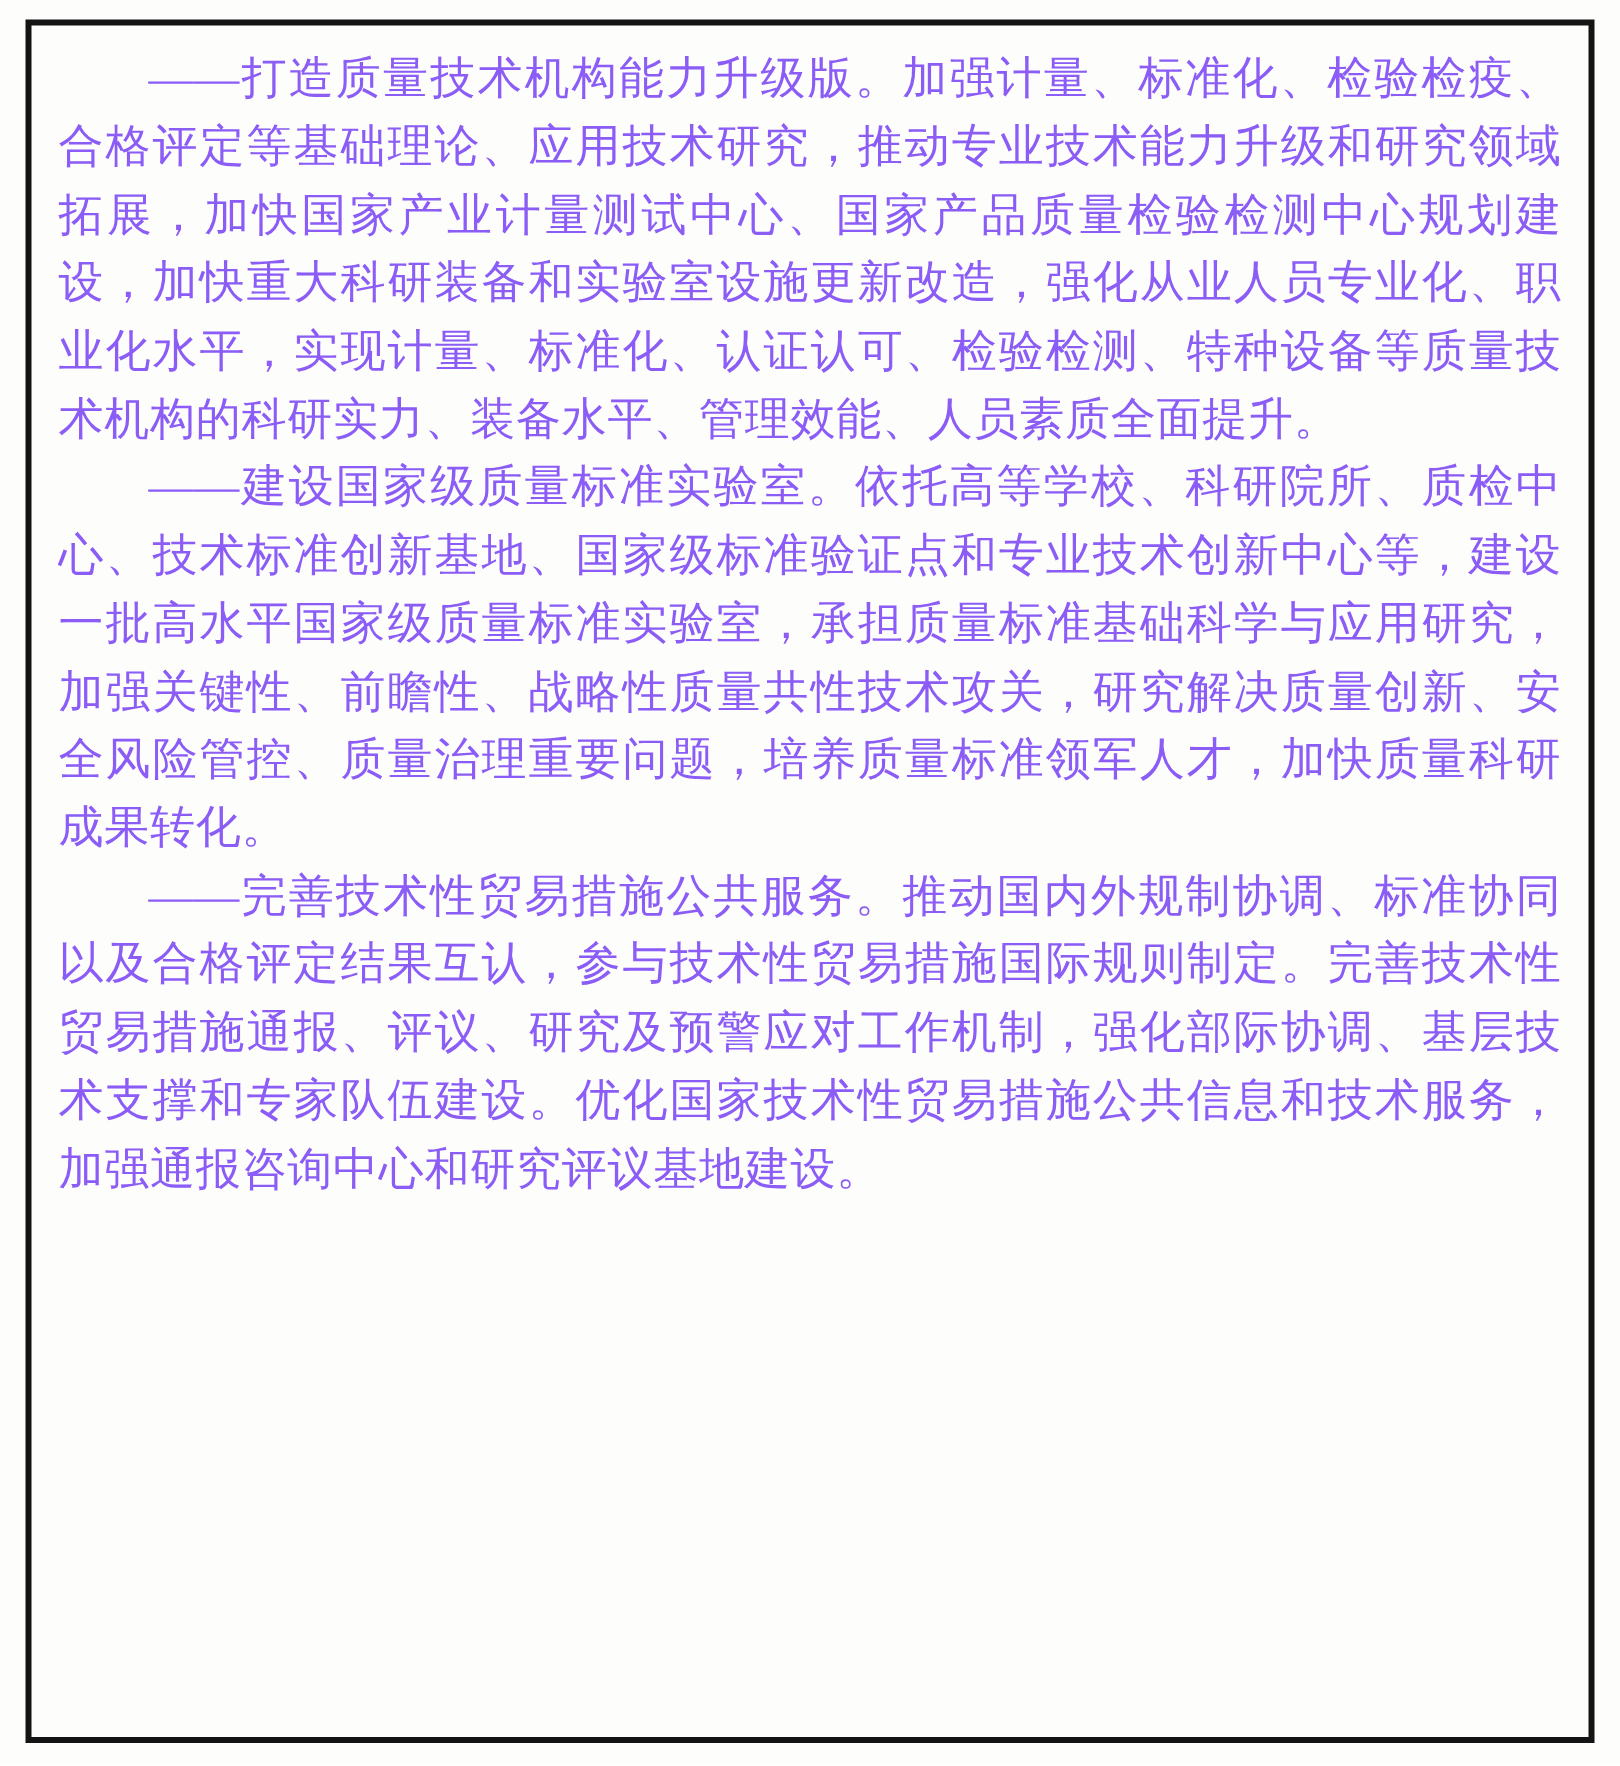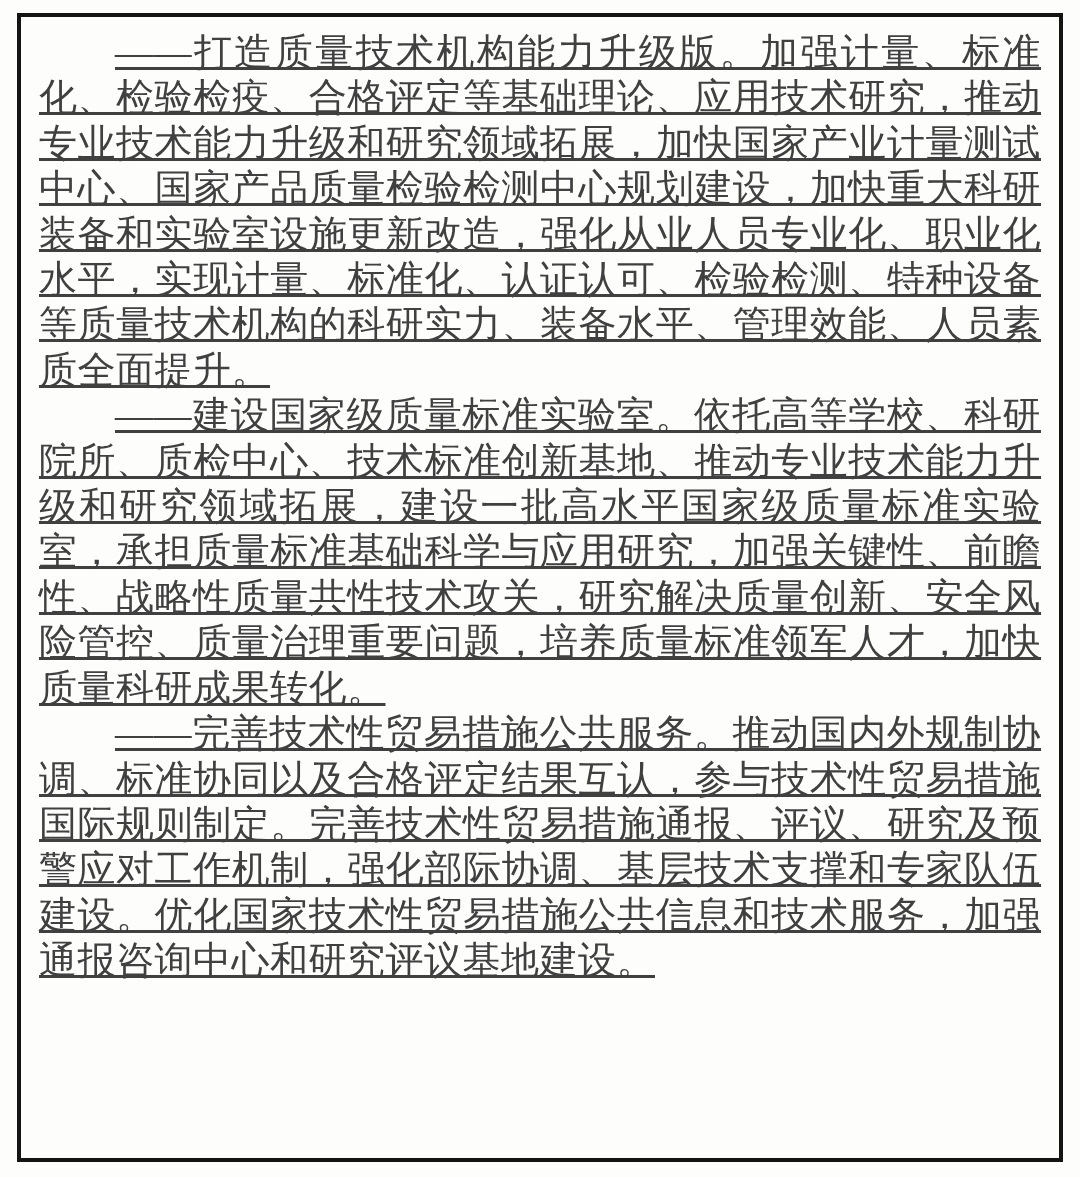--- a/index.html
+++ b/index.html
@@ -41,33 +41,32 @@
     white-space: nowrap;
     color: #0c0c0c;
   }
   .panel-body {
     padding: 13px 18px 0 18px;
     box-sizing: border-box;
   }
   .panel-body p {
     margin: 0;
     text-indent: 2em;
-    font-size: 38px;
+    font-size: 30px;
     line-height: 45.4px;
     letter-spacing: 0.5px;
     text-align: justify;
     text-justify: inter-ideograph;
-    color: #404040;
-    text-decoration: underline;
+    color: #8b5cf6;
   }
 </style>
 </head>
 <body>
 
 <div class="scan-page">
   <div class="panel">
     <div class="panel-body">
       <p>——打造质量技术机构能力升级版。加强计量、标准化、检验检疫、合格评定等基础理论、应用技术研究，推动专业技术能力升级和研究领域拓展，加快国家产业计量测试中心、国家产品质量检验检测中心规划建设，加快重大科研装备和实验室设施更新改造，强化从业人员专业化、职业化水平，实现计量、标准化、认证认可、检验检测、特种设备等质量技术机构的科研实力、装备水平、管理效能、人员素质全面提升。</p>
-      <p>——建设国家级质量标准实验室。依托高等学校、科研院所、质检中心、技术标准创新基地、推动专业技术能力升级和研究领域拓展，建设一批高水平国家级质量标准实验室，承担质量标准基础科学与应用研究，加强关键性、前瞻性、战略性质量共性技术攻关，研究解决质量创新、安全风险管控、质量治理重要问题，培养质量标准领军人才，加快质量科研成果转化。</p>
+      <p>——建设国家级质量标准实验室。依托高等学校、科研院所、质检中心、技术标准创新基地、国家级标准验证点和专业技术创新中心等，建设一批高水平国家级质量标准实验室，承担质量标准基础科学与应用研究，加强关键性、前瞻性、战略性质量共性技术攻关，研究解决质量创新、安全风险管控、质量治理重要问题，培养质量标准领军人才，加快质量科研成果转化。</p>
       <p>——完善技术性贸易措施公共服务。推动国内外规制协调、标准协同以及合格评定结果互认，参与技术性贸易措施国际规则制定。完善技术性贸易措施通报、评议、研究及预警应对工作机制，强化部际协调、基层技术支撑和专家队伍建设。优化国家技术性贸易措施公共信息和技术服务，加强通报咨询中心和研究评议基地建设。</p>
     </div>
   </div>
 </div>
 
 </body></html>

